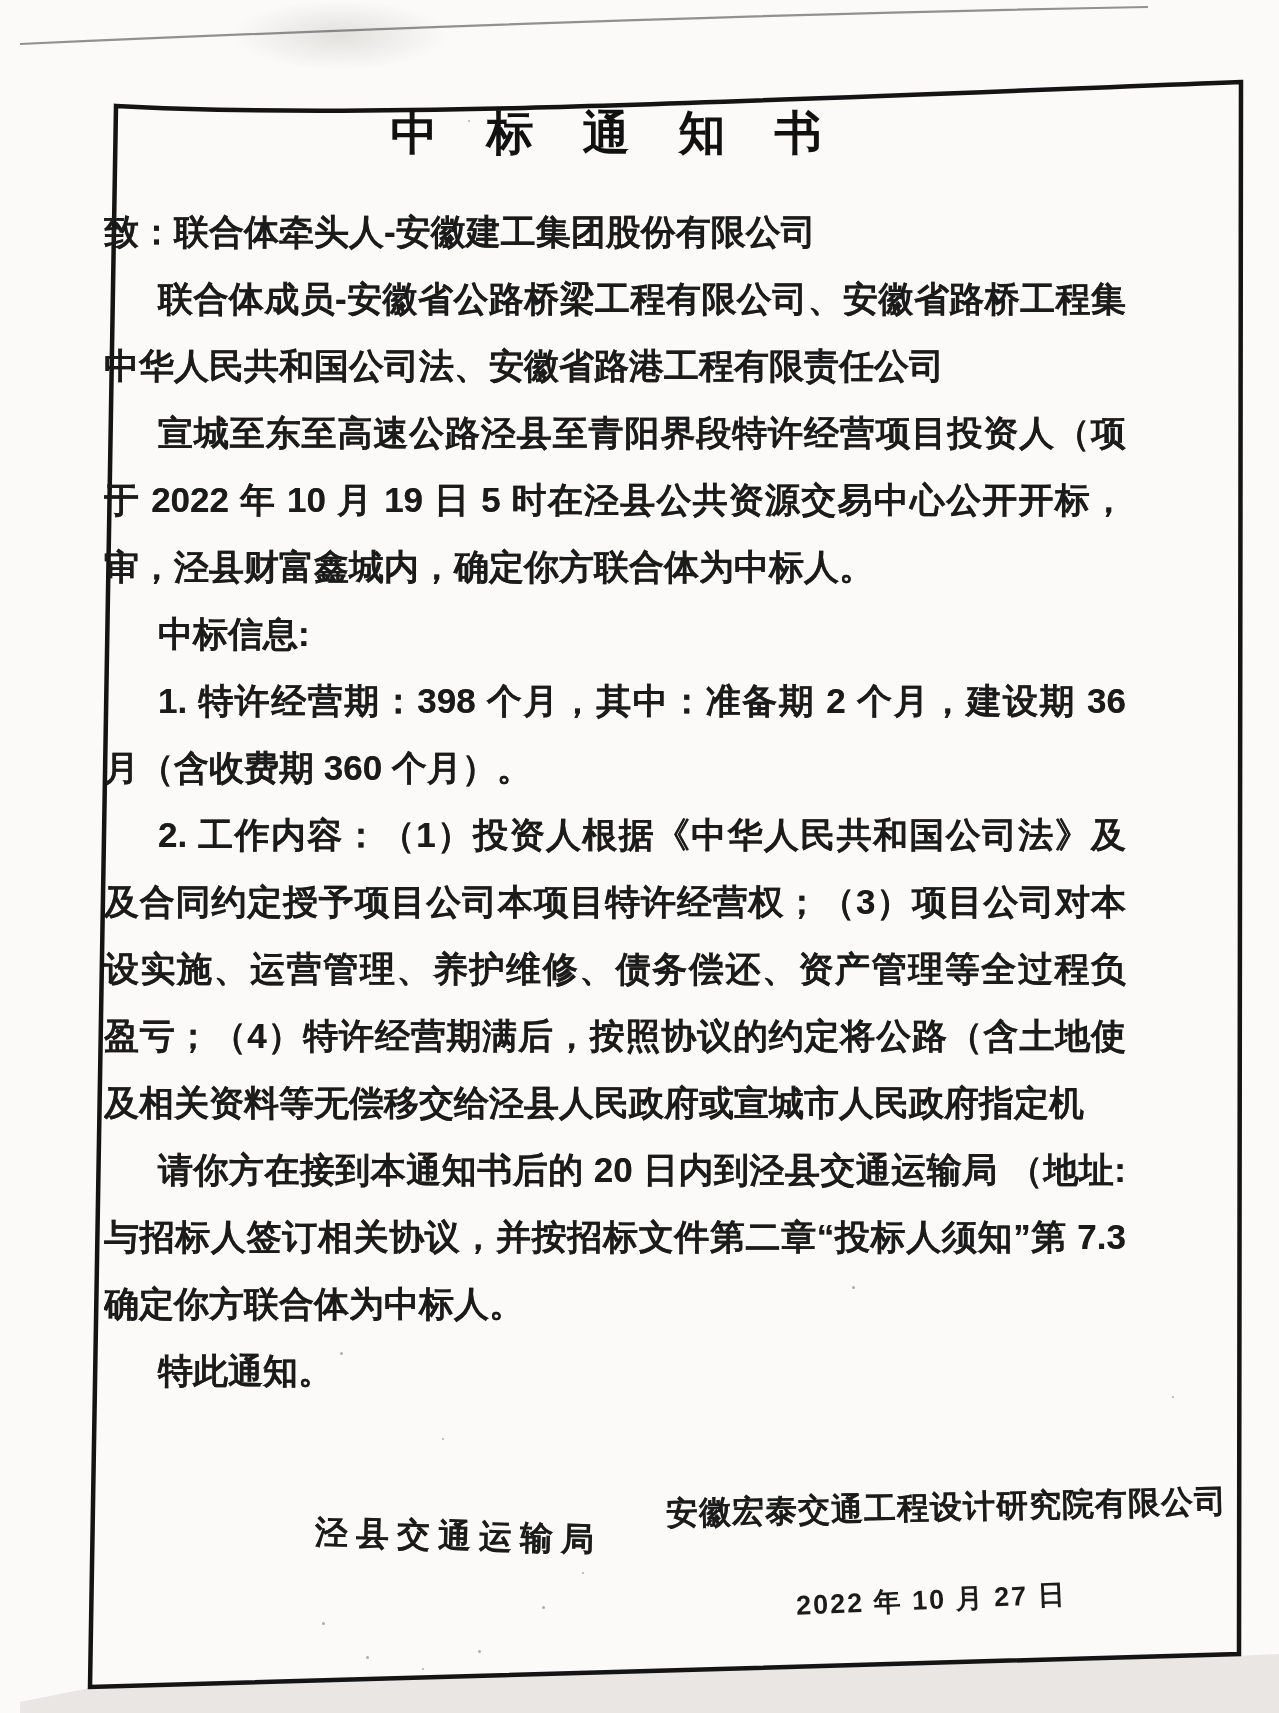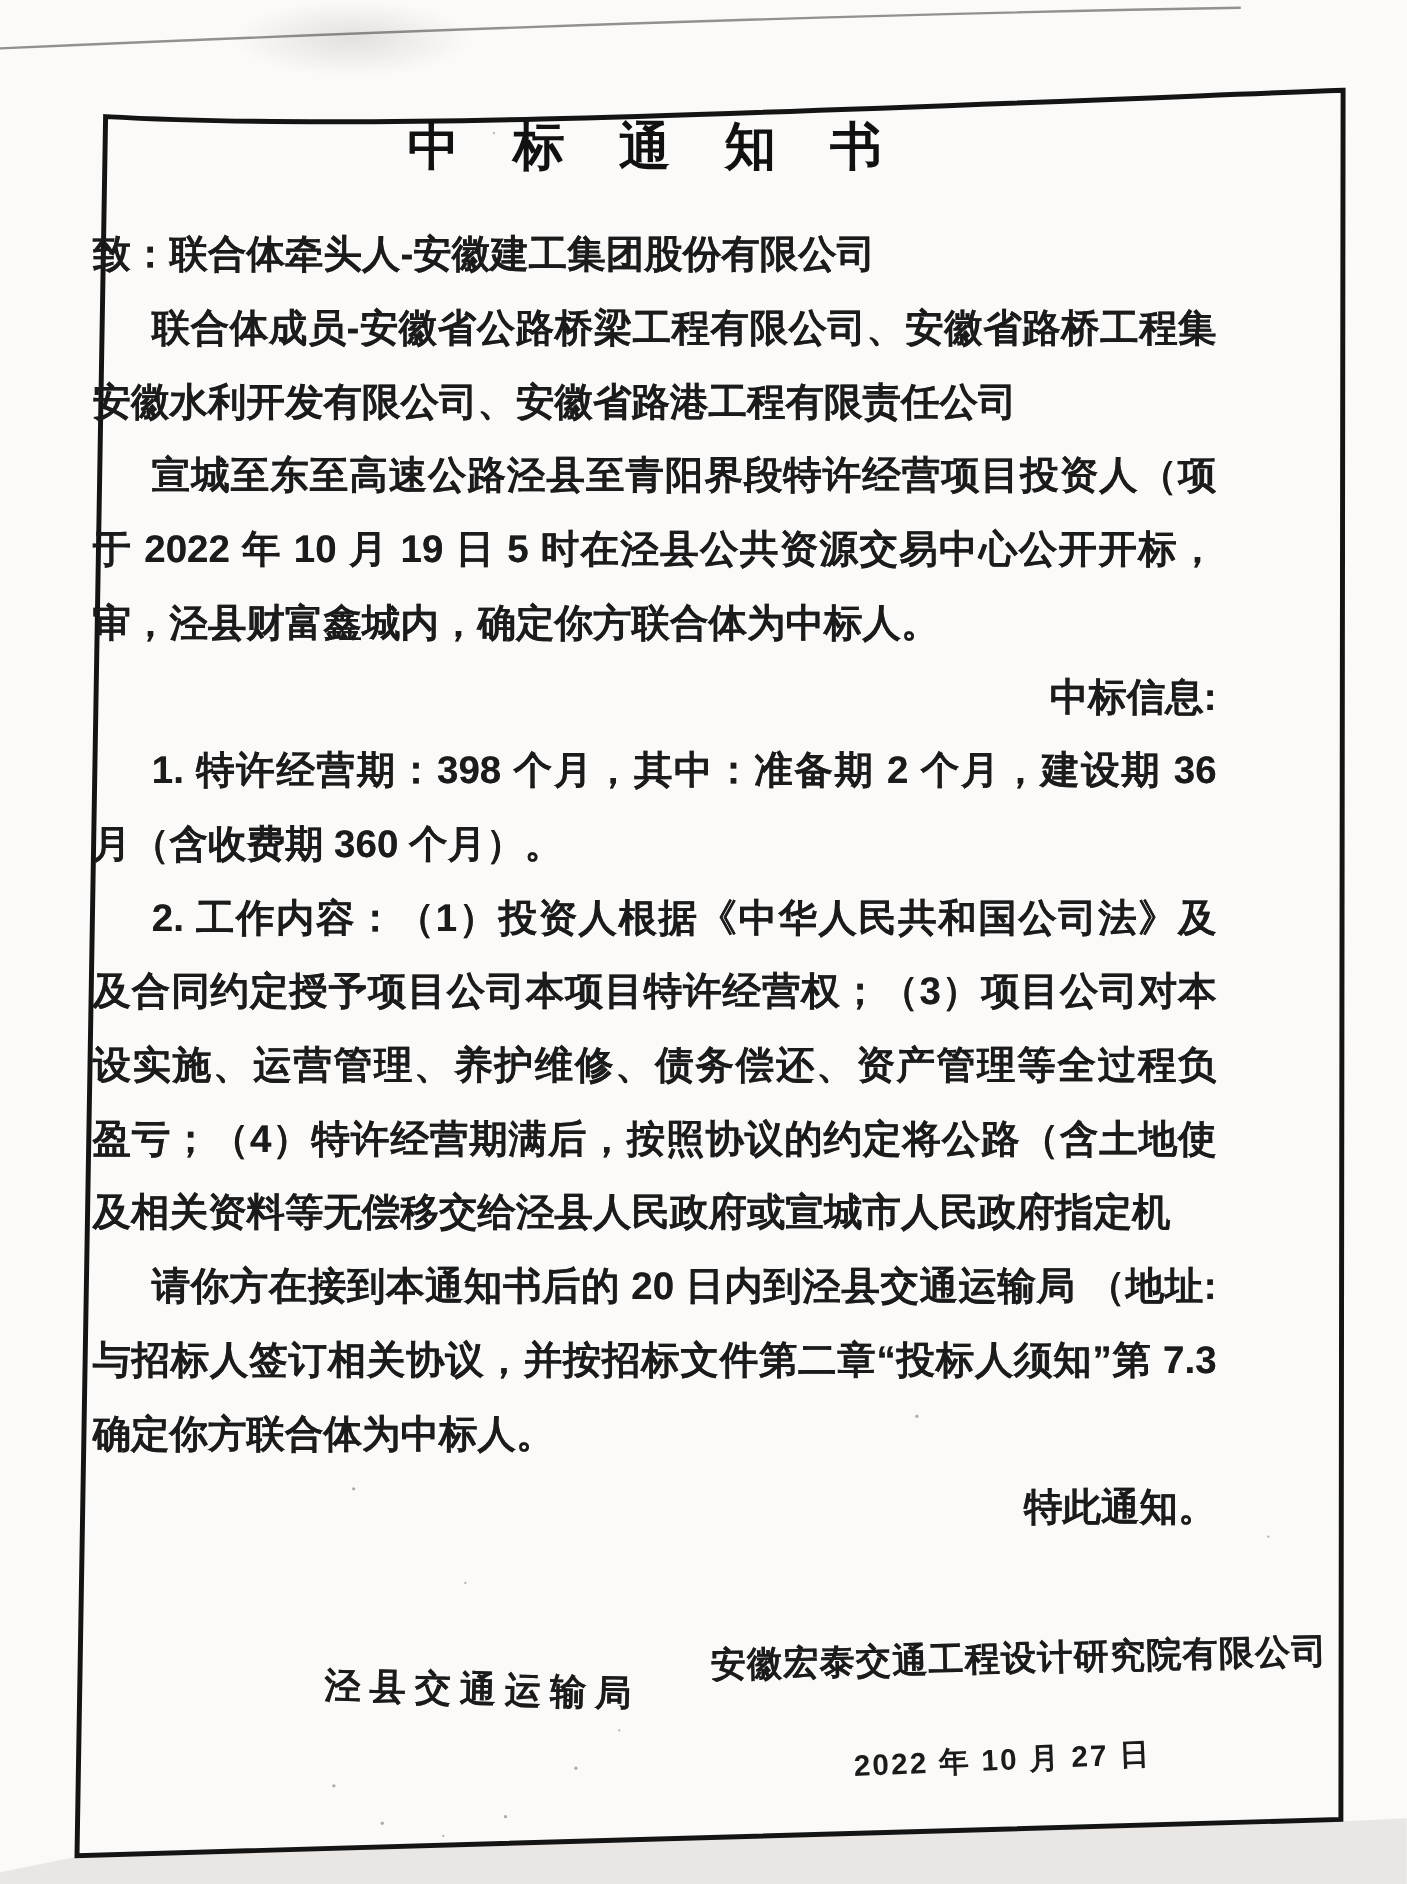--- a/index.html
+++ b/index.html
@@ -1,36 +1,36 @@
 <!DOCTYPE html>
 <html><head>
 <meta charset="utf-8">
 <style>
   html,body{margin:0;padding:0;}
   body{
     width:1279px;height:1713px;position:relative;overflow:hidden;
     background:#fbfaf8;color:#1b1b1b;
     font-family:"Liberation Sans",sans-serif;
   }
-  .page{position:absolute;inset:0;}
+  .page{position:absolute;inset:0;margin-left:20px;}
   svg.frame{position:absolute;left:0;top:0;pointer-events:none;}
   .title{
     position:absolute;left:84px;top:102px;width:1022px;height:72px;
     text-align:center;font-size:47px;font-weight:900;letter-spacing:18px;
     white-space:nowrap;color:#111;
   }
   .body-text{
     position:absolute;left:84px;top:198px;width:1022px;
     font-size:35px;font-weight:700;color:#1b1b1b;
   }
   .line{
     height:67px;line-height:67px;overflow:hidden;word-break:break-all;
     text-shadow:0 0 0.5px rgba(20,20,20,.65);
   }
-  .line.indent{text-indent:54px;text-align:right;}
+  .line.indent{text-indent:54px;}
   .line.fit{text-align:justify;text-align-last:justify;text-justify:inter-character;}
   .sig-left{
     position:absolute;left:295px;top:1514px;font-size:33px;font-weight:700;
     letter-spacing:8px;transform:rotate(1.6deg);white-space:nowrap;
     text-shadow:0 0 0.6px rgba(20,20,20,.6);
   }
   .sig-right{
     position:absolute;left:646px;top:1486px;font-size:32px;font-weight:700;
     letter-spacing:1px;transform:rotate(-1.3deg);white-space:nowrap;
     text-shadow:0 0 0.6px rgba(20,20,20,.6);
@@ -59,21 +59,21 @@
     <path d="M0,44 C360,28 780,13 1128,7" fill="none" stroke="#3a3a3a" stroke-width="2.2" opacity="0.55"></path>
 
     <path d="M96,106 C330,119 660,104 1221,82 L1219,1654 L70,1687 Z" fill="none" stroke="#141414" stroke-width="4.5" stroke-linejoin="miter"></path>
   </svg>
 
   <div class="title">中 标 通 知 书</div>
 
   <div class="body-text">
     <div class="line">致：联合体牵头人-安徽建工集团股份有限公司</div>
     <div class="line indent fit">联合体成员-安徽省公路桥梁工程有限公司、安徽省路桥工程集团有限责任公司、</div>
-    <div class="line">安徽水利开发有限公司、安徽省路港工程有限责任公司</div>
+    <div class="line">中华人民共和国公司法、安徽省路港工程有限责任公司</div>
     <div class="line indent fit">宣城至东至高速公路泾县至青阳界段特许经营项目投资人（项目编号: JXSC22010）</div>
     <div class="line fit">于 2022 年 10 月 19 日 5 时在泾县公共资源交易中心公开开标，经评标委员会综合评</div>
     <div class="line">审，泾县财富鑫城内，确定你方联合体为中标人。</div>
     <div class="line indent">中标信息:</div>
     <div class="line indent fit">1. 特许经营期：398 个月，其中：准备期 2 个月，建设期 36 个月，运营期 360 个</div>
     <div class="line">月（含收费期 360 个月）。</div>
     <div class="line indent fit">2. 工作内容：（1）投资人根据《中华人民共和国公司法》及其它相关法律、法规、</div>
     <div class="line fit">及合同约定授予项目公司本项目特许经营权；（3）项目公司对本项目的资金筹措、建</div>
     <div class="line fit">设实施、运营管理、养护维修、债务偿还、资产管理等全过程负责，自主经营，自负</div>
     <div class="line fit">盈亏；（4）特许经营期满后，按照协议的约定将公路（含土地使用权）、公路附属设施</div>

